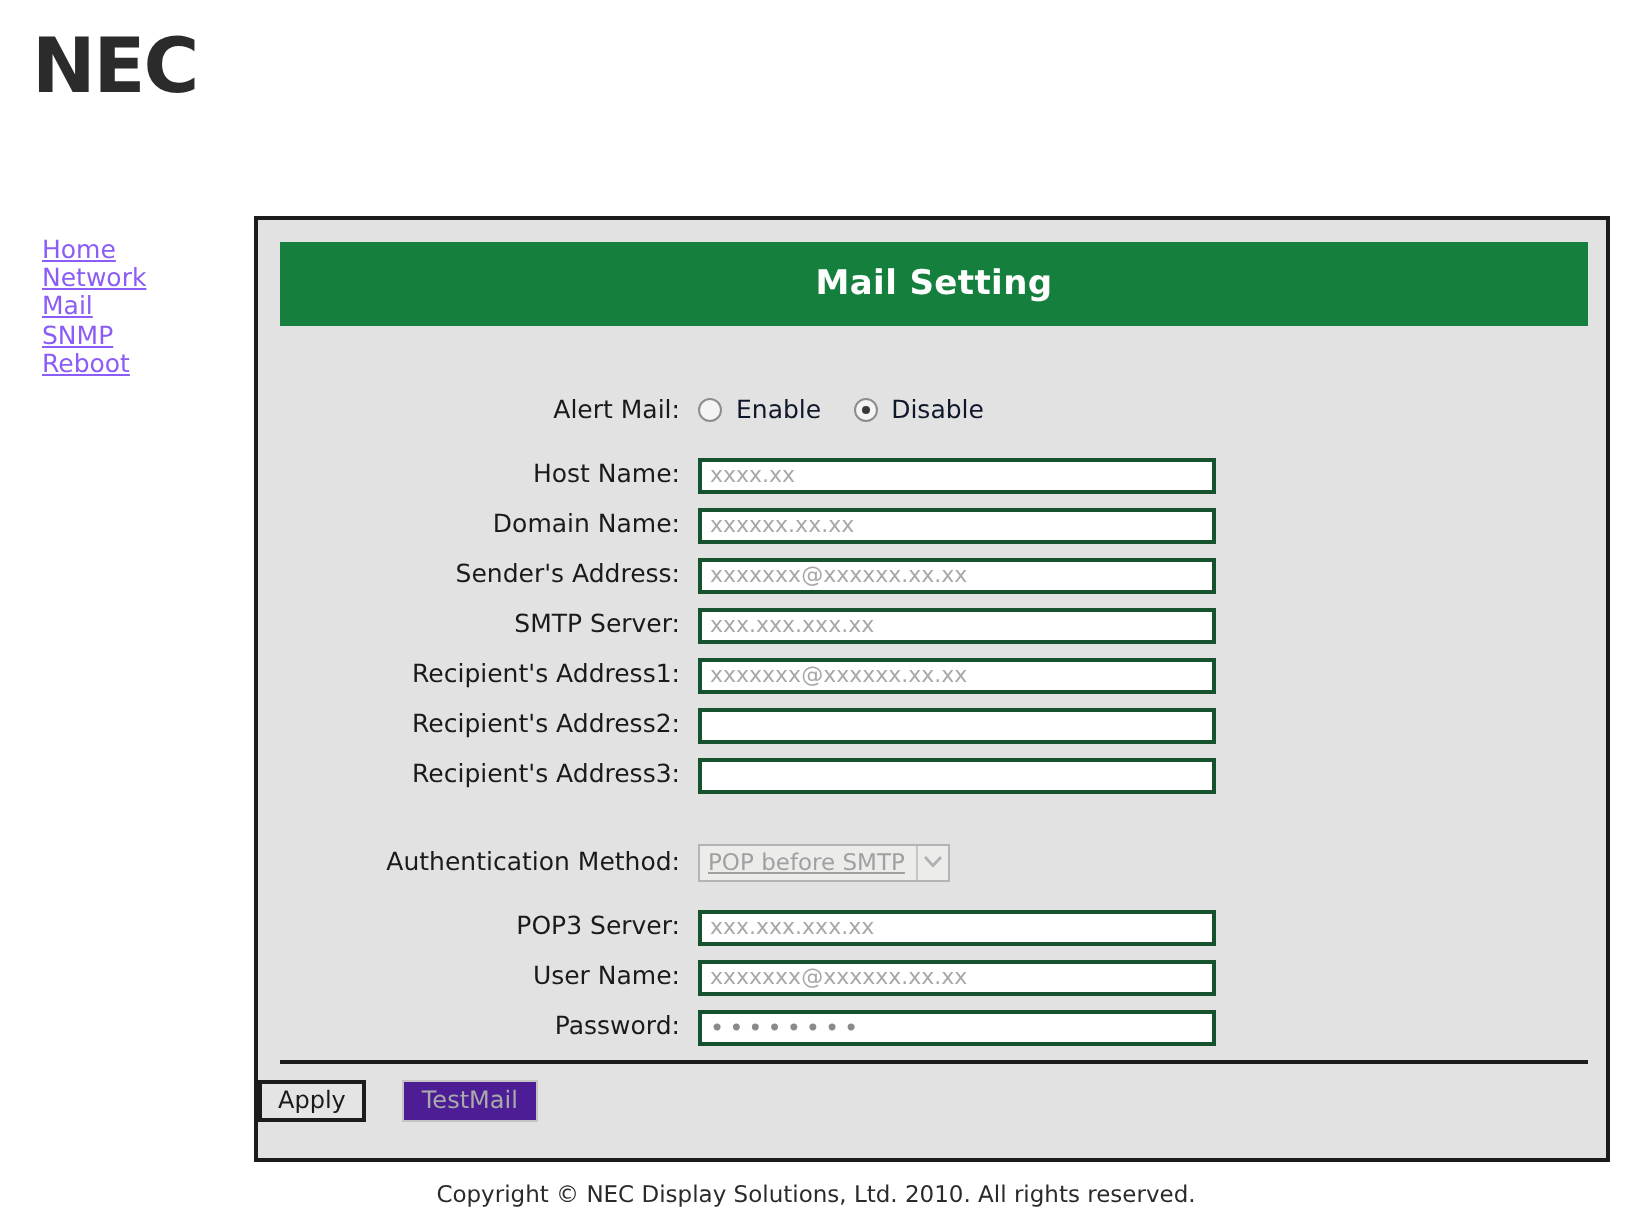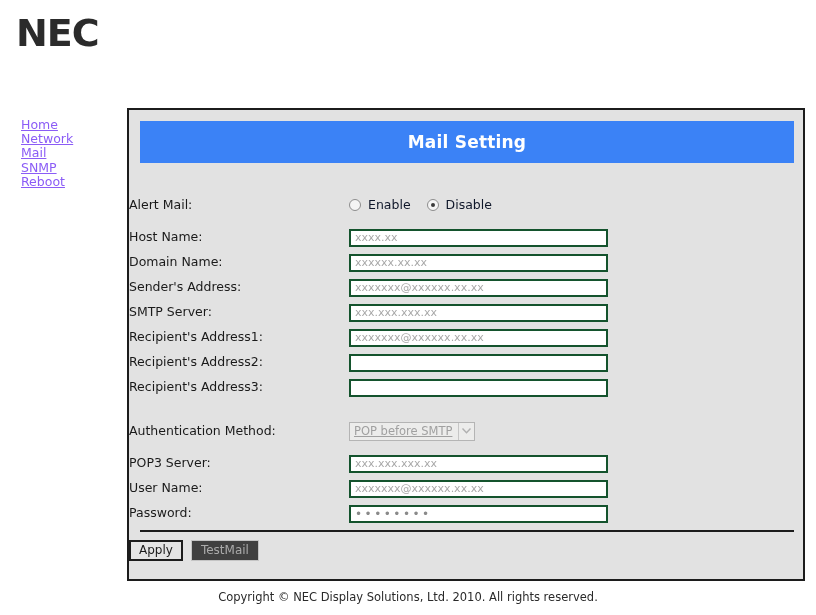--- a/index.html
+++ b/index.html
@@ -54,21 +54,21 @@
     left: 127px; top: 108px;
     width: 678px; height: 473px;
     background: #e2e2e2;
     border: 2px solid #1c1c1c;
   }
 
   .panel-title {
     position: absolute;
     left: 11px; top: 11px;
     width: 654px; height: 42px;
-    background: #3b82f6;
+    background: #15803d;
     color: #ffffff;
     font-size: 17px;
     font-weight: bold;
     display: flex;
     align-items: center;
     justify-content: center;
     letter-spacing: 0.2px;
   }
 
   
@@ -78,21 +78,21 @@
     width: 678px;
   }
   .row {
     display: flex;
     align-items: center;
     height: 25px;
     margin-bottom: 0px;
   }
   .row .label {
     width: 220px;
-    text-align: left;
+    text-align: right;
     padding-right: 9px;
     font-size: 12.5px;
     color: #1a1a1a;
     white-space: nowrap;
   }
   .row .field { flex: 0 0 auto; }
 
   input.txt {
     width: 259px;
     height: 18px;
@@ -184,22 +184,22 @@
     line-height: 15px;
   }
   .btn.focused {
     border: 2px solid #1c1c1c;
     background: #e4e4e4;
     padding: 1px 8px;
   }
   .btn.disabled {
     color: #aaaaaa;
     border: 1px solid #c4c4c4;
-    background: #404040;
-    margin-left: 8px;
+    background: #4c1d95;
+    margin-left: 18px;
   }
 
   
   .footer {
     position: absolute;
     left: 0; top: 590px;
     width: 816px;
     text-align: center;
     font-size: 11.5px;
     color: #2a2a2a;

